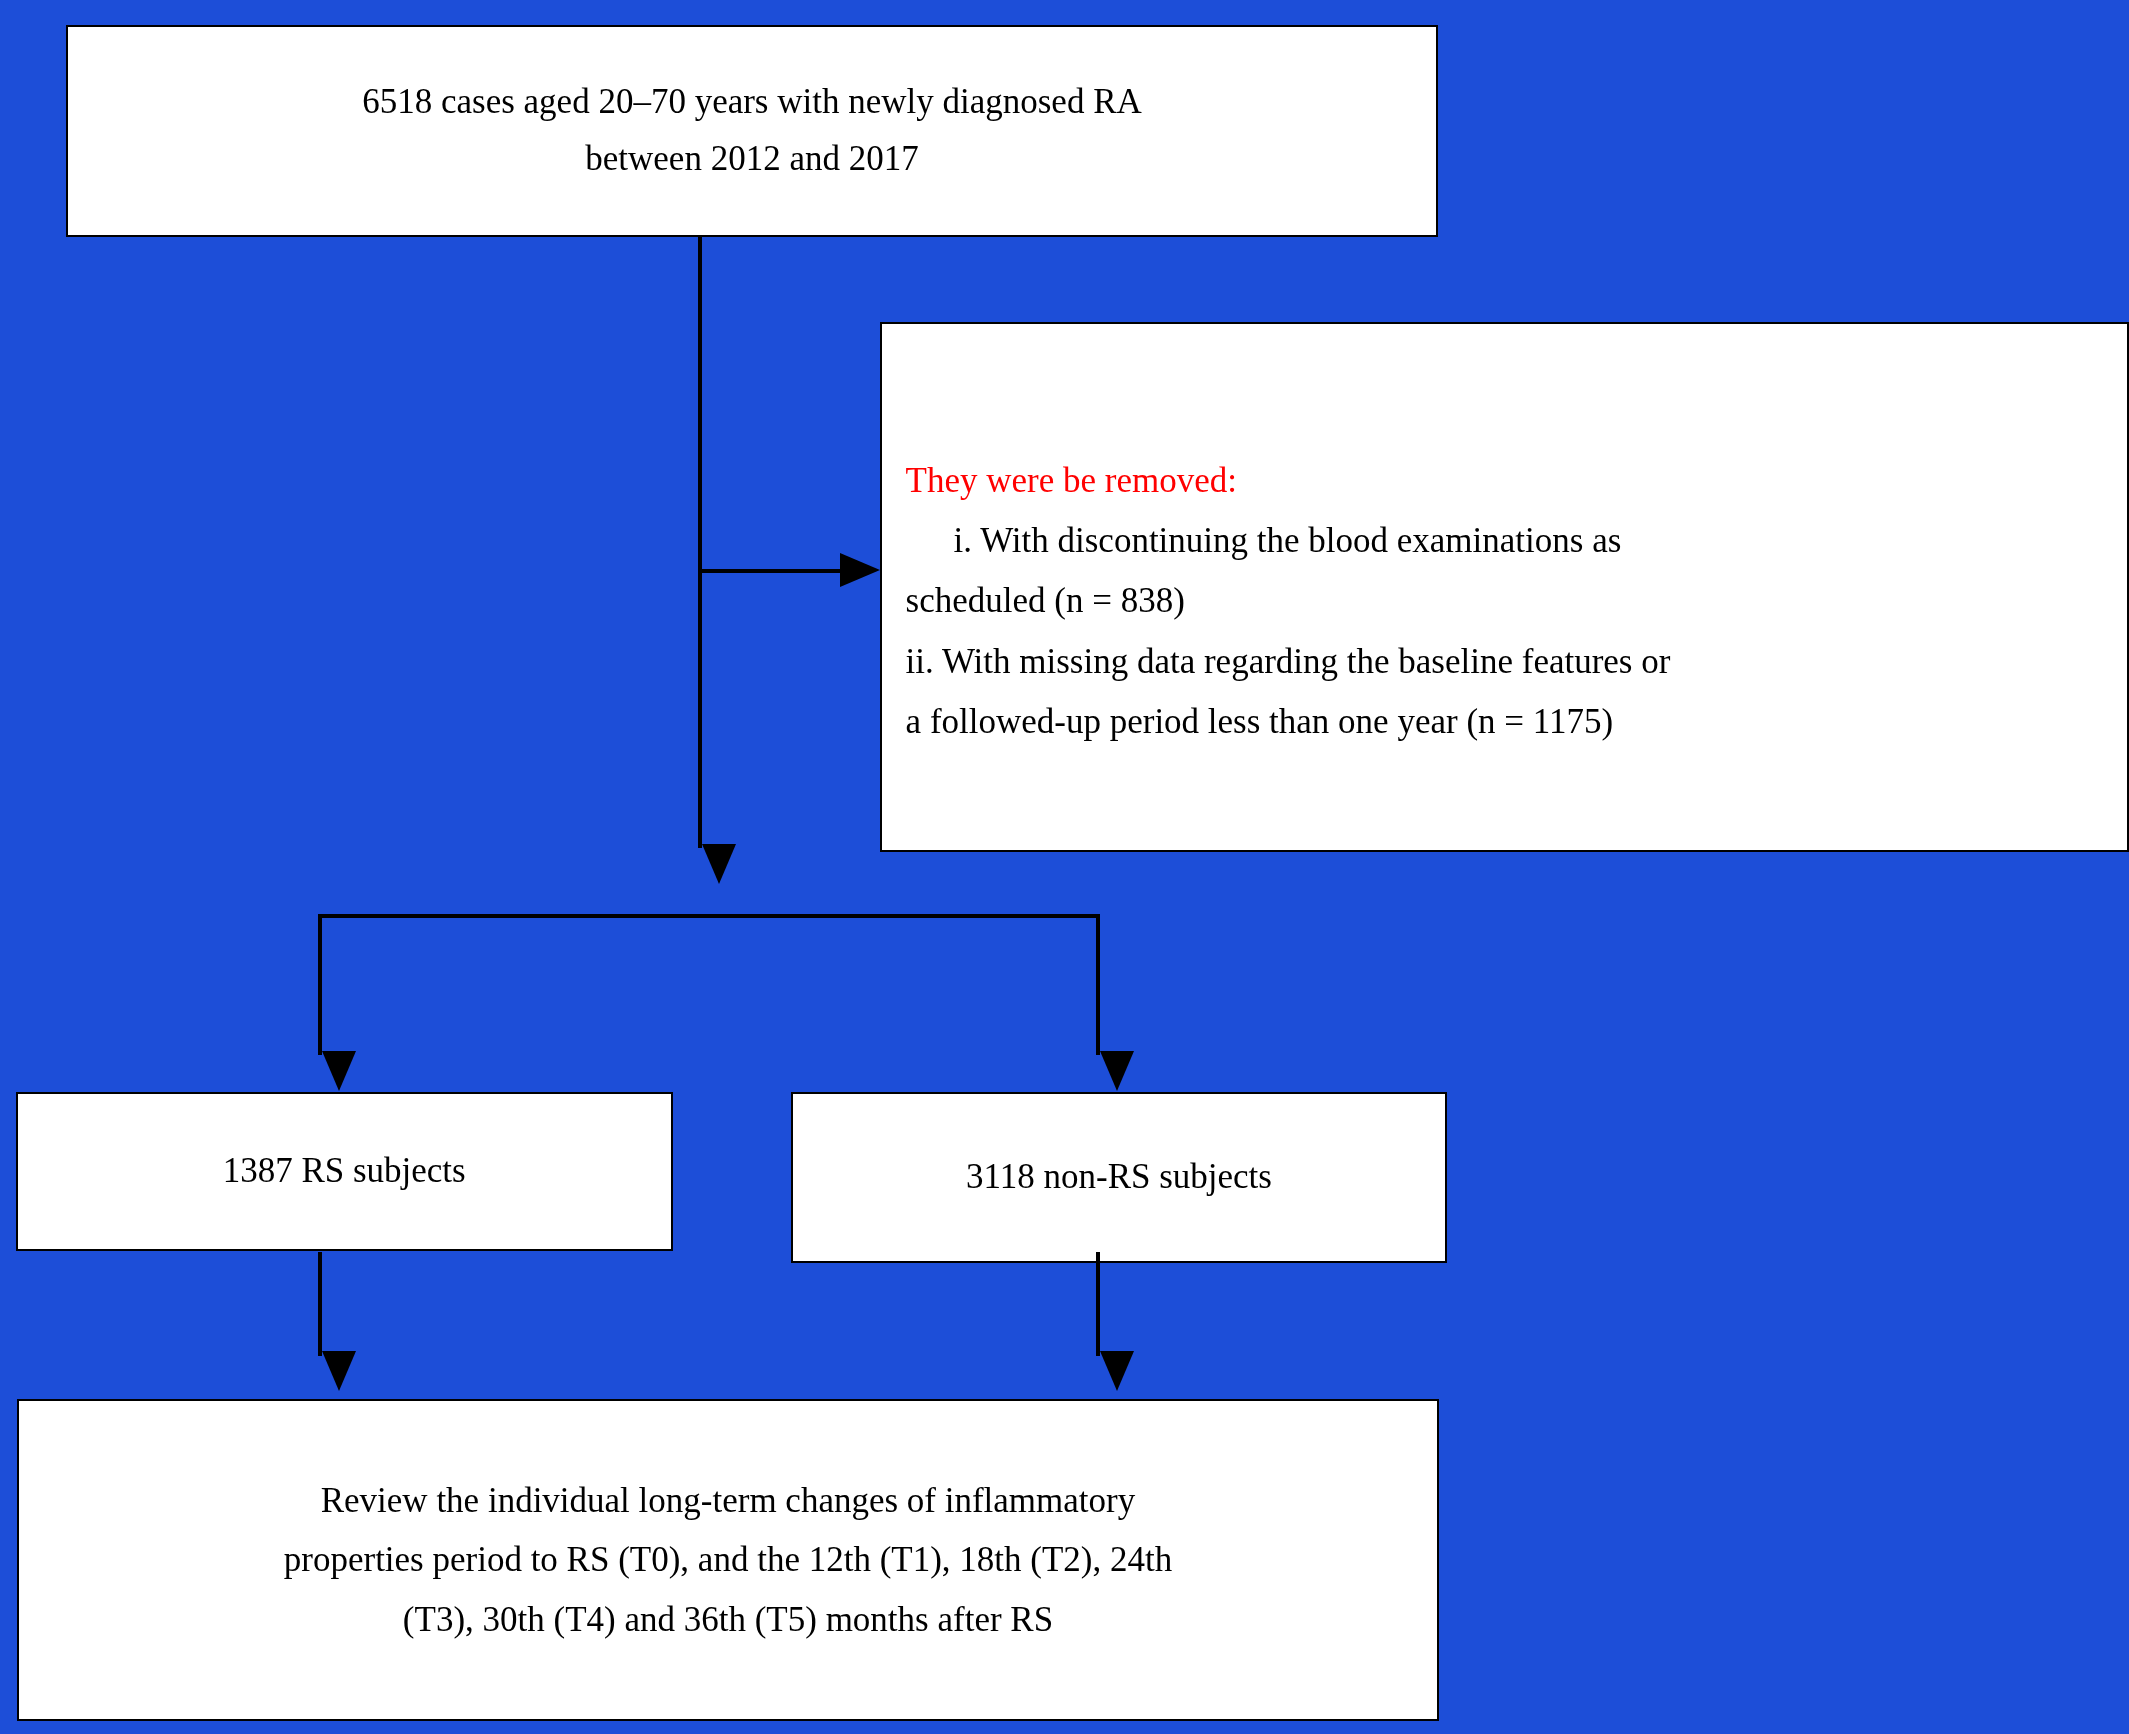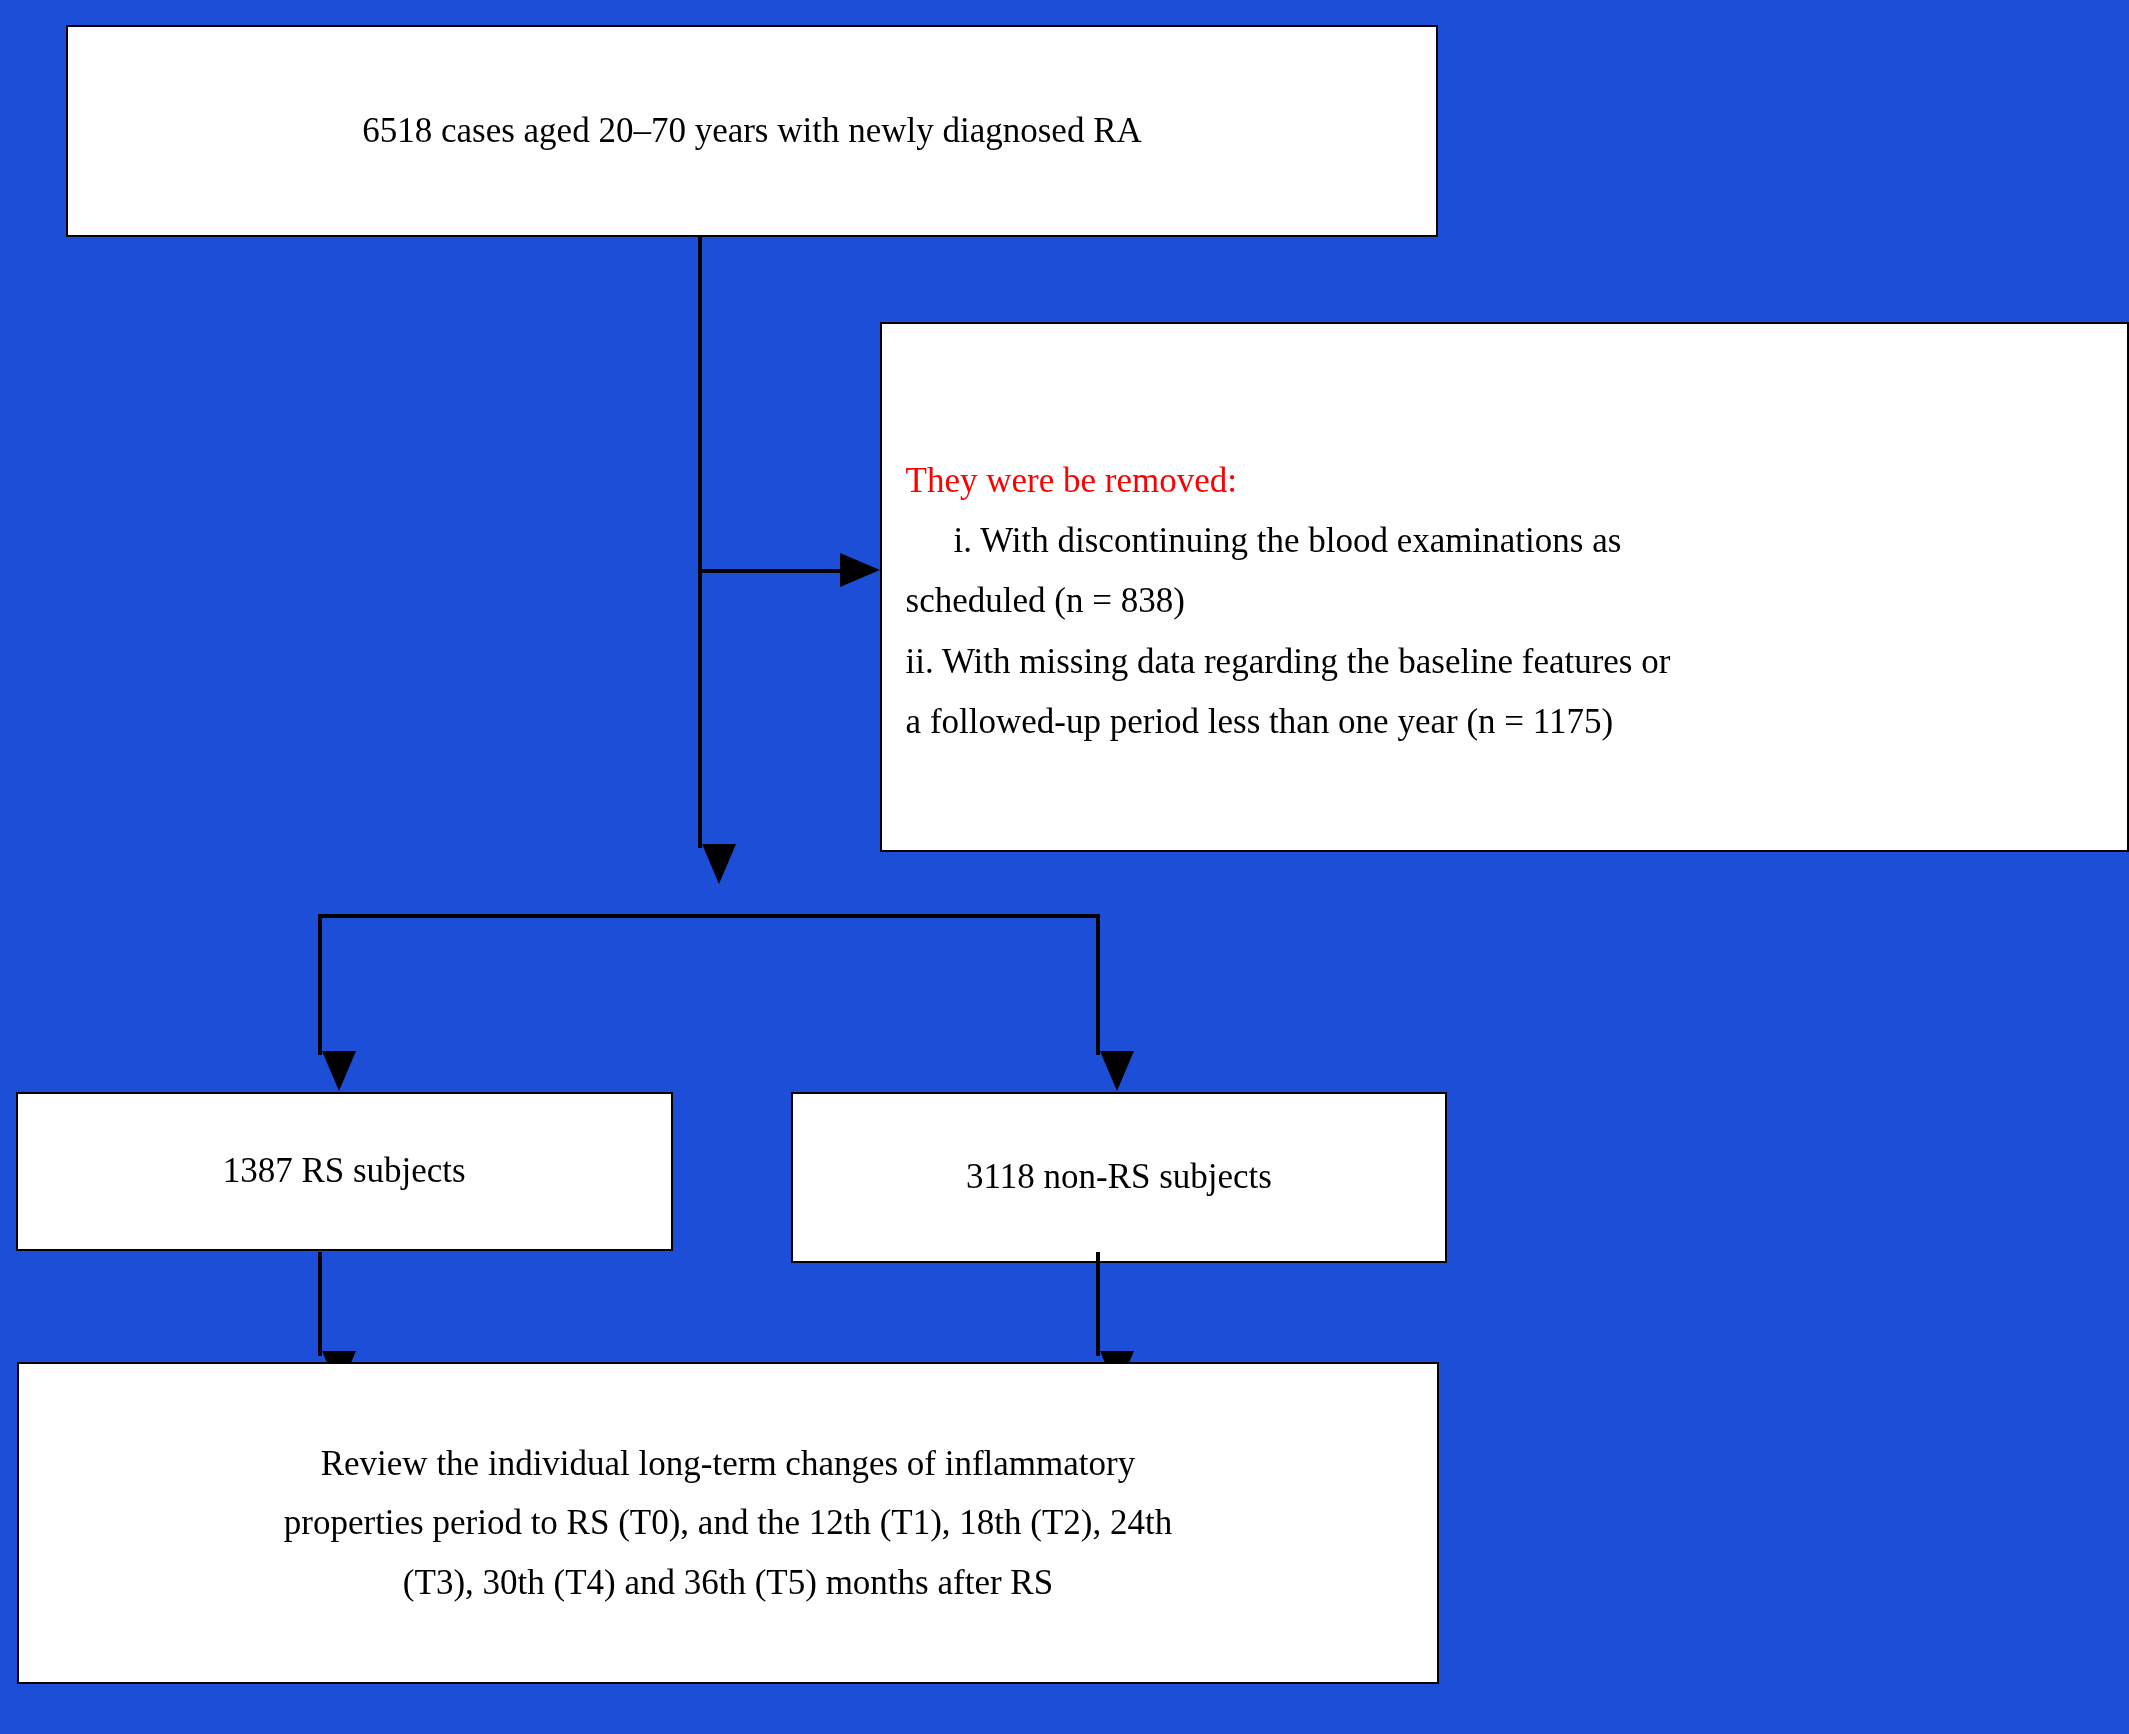--- a/index.html
+++ b/index.html
@@ -58,21 +58,21 @@
   #box-rs {
     left: 15.7px;  top: 1092px;
     width: 657px; height: 159px;
   }
   #box-nonrs {
     left: 791px; top: 1092px;
     width: 656px; height: 171px;
   }
   
   #box-review {
-    left: 17px; top: 1362px;
+    left: 17px; top: 1399px;
     width: 1422px; height: 322px;
   }
   #box-review .line-txt { font-size: 35px; line-height: 1.70; }
 
   
   .vline {
     position: absolute;
     width: 3.9px;
     background: #000000;
   }
@@ -118,20 +118,21 @@
   #drop-right-arrow { left: 1100px; top: 1351px; }
 </style>
 </head>
 <body>
 
 <div id="page">
 
   <div class="box" id="box-top">
     <div class="box-inner">
       <span class="line-txt ctr">6518 cases aged 20–70 years with newly diagnosed RA</span>
+      <span class="line-txt ctr">between 2012 and 2017</span>
     </div>
   </div>
 
   <div class="vline" id="stem-main"></div>
   <div class="arrow-down" id="stem-arrow"></div>
 
   <div class="hline" id="branch-excl-line"></div>
   <div class="arrow-right" id="branch-excl-arrow"></div>
 
   <div class="box" id="box-excluded">

